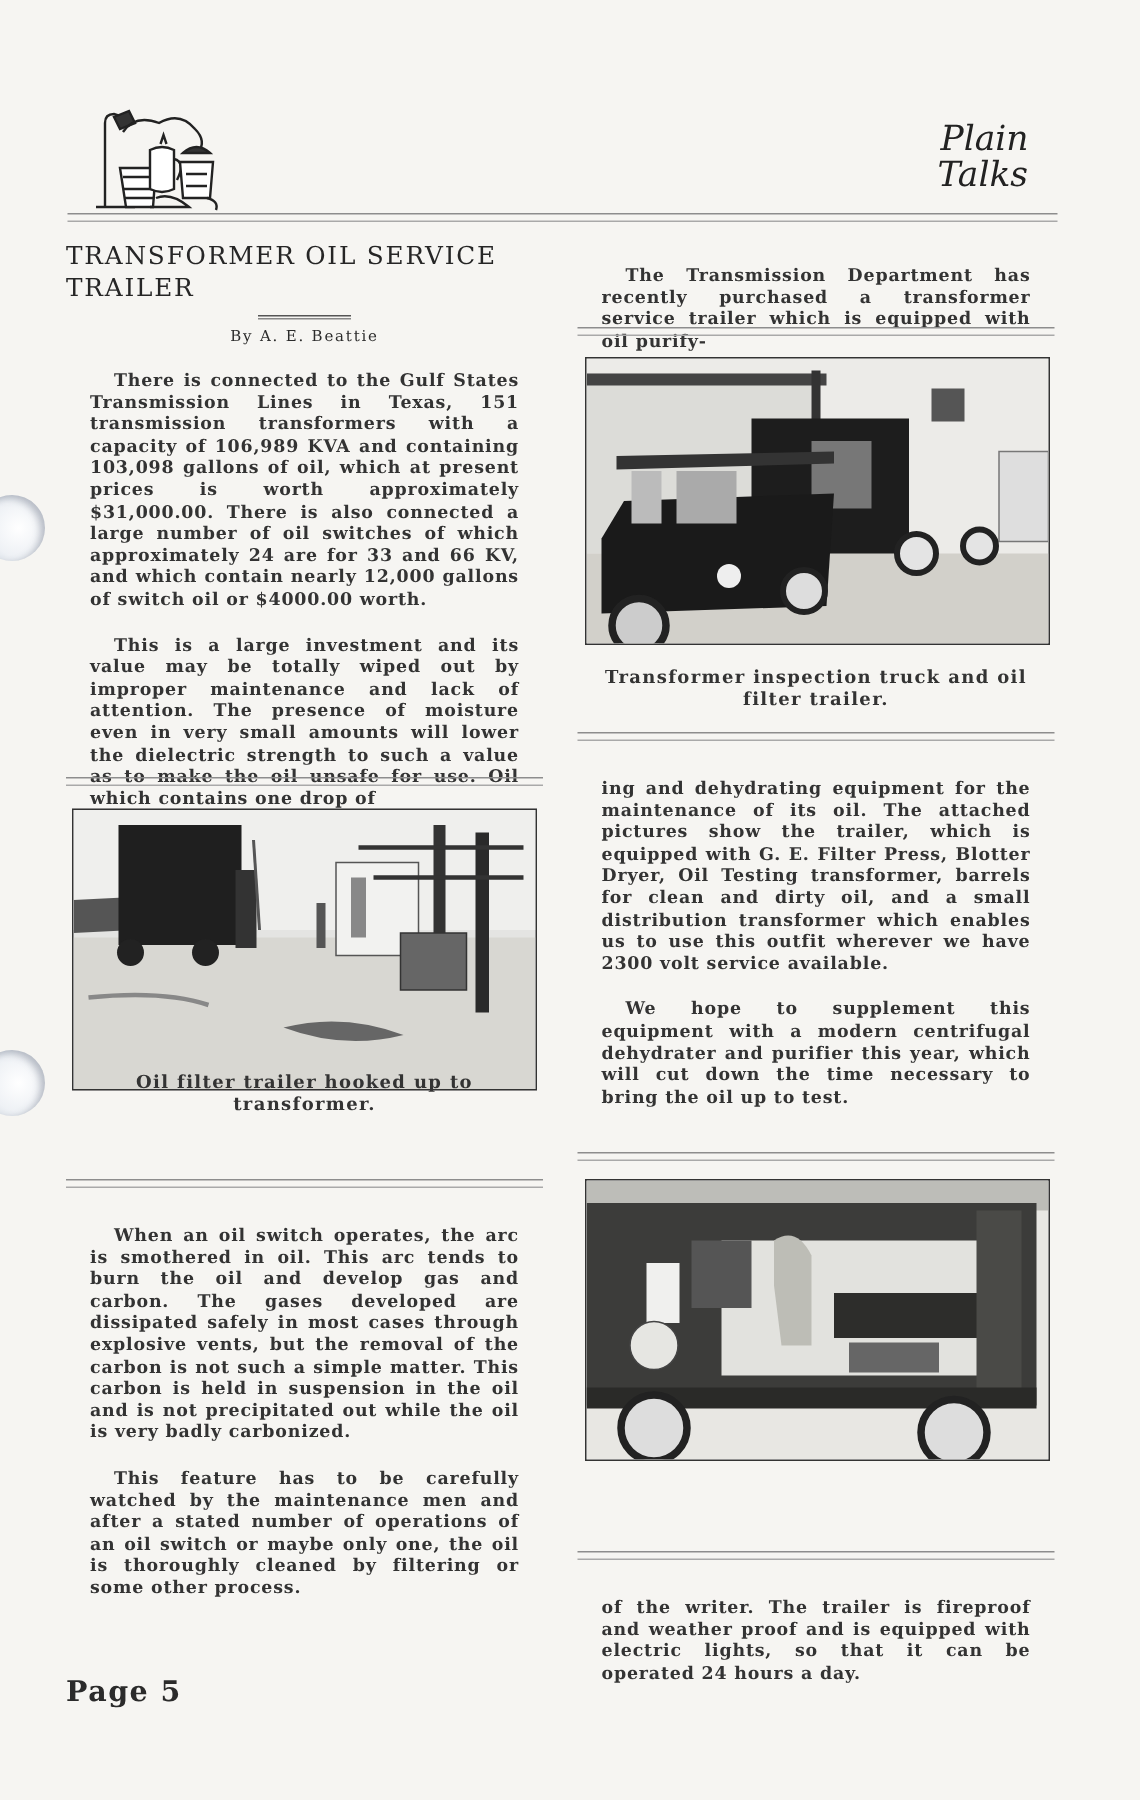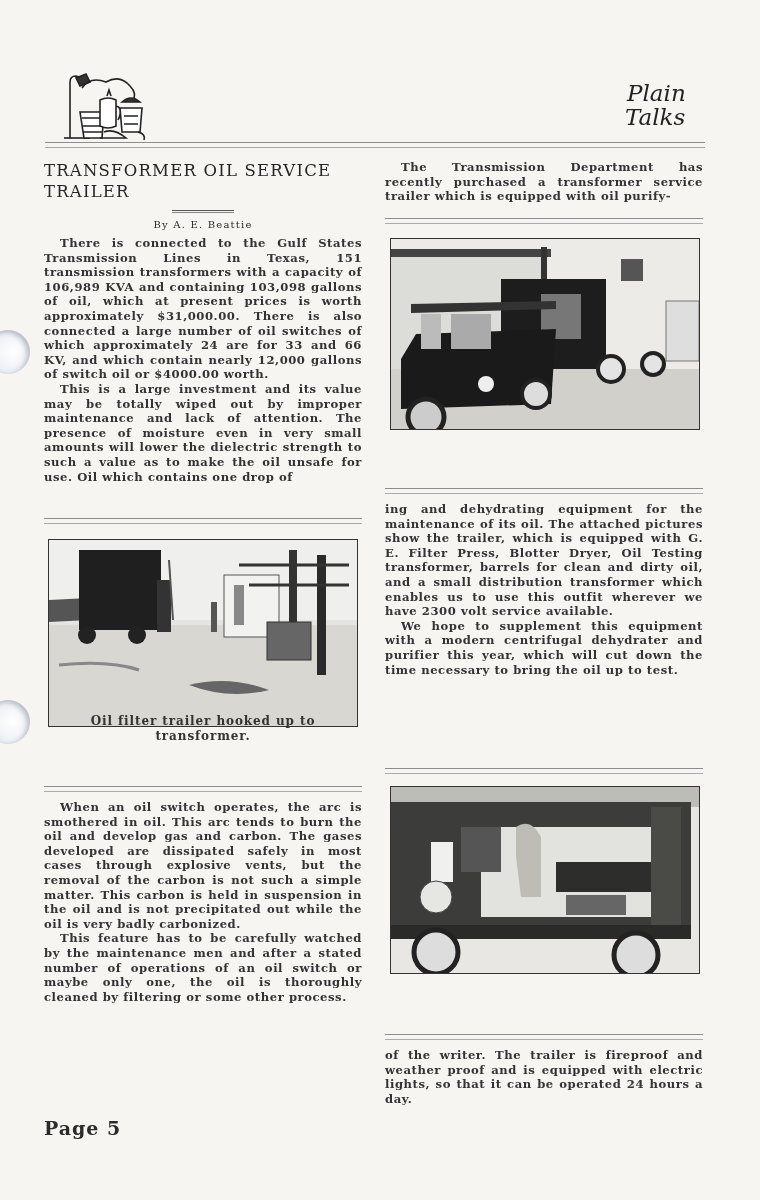--- a/index.html
+++ b/index.html
@@ -20,21 +20,21 @@
     font-family:"DejaVu Serif",serif; color:#222; }
   .logo-right .pl { position:absolute; left:4px; top:0px; font-size:23px; font-style:italic; line-height:26px; }
   .logo-right .tk { position:absolute; left:2px; top:24px; font-size:23px; font-style:italic; line-height:26px; }
   .rule-double { position:absolute; height:4px; border-top:1.5px solid #8d8d8d; border-bottom:1px solid #a9a9a9; }
   .col { position:absolute; width:318px; }
   .col-left { left:44px; }
   .col-right { left:385px; }
   .title { text-align:left; font-size:16.5px; letter-spacing:1.2px; line-height:21px; font-weight:normal; margin:0; color:#262626; }
   .short-rule { width:62px; margin:8px auto 6px; border-top:1.5px solid #555; border-bottom:0.8px solid #888; height:1px; }
   .byline { text-align:center; font-size:10px; letter-spacing:1.2px; margin:4px 0 6px; }
-  p.body { margin:0; font-size:11.6px; line-height:14.6px; text-align:justify; letter-spacing:0.55px; font-weight:bold; color:#333; }
+  p.body { margin:16px; font-size:11.6px; line-height:14.6px; text-align:justify; letter-spacing:0.55px; font-weight:bold; color:#333; }
   p.indent { text-indent:16px; }
   .photo { position:absolute; border:1.5px solid #333; background:#ddd; overflow:hidden; }
   .caption { position:absolute; text-align:center; font-size:12px; line-height:15px; letter-spacing:0.9px; font-weight:bold; color:#333; }
   .pagenum { position:absolute; left:44px; top:1117px; font-size:19px; font-weight:bold; letter-spacing:1px; }
   svg { display:block; }
 </style>
 </head>
 <body>
 
 <div class="page">
@@ -131,20 +131,21 @@
       <path d="M10 120 L10 170 L160 165 L165 90 L25 95 Z" fill="#1a1a1a"></path>
       <rect x="30" y="75" width="20" height="35" fill="#bbb"></rect>
       <rect x="60" y="75" width="40" height="35" fill="#aaa"></rect>
       <circle cx="95" cy="145" r="8" fill="#eee"></circle>
       <circle cx="145" cy="155" r="14" fill="#ddd" stroke="#222" stroke-width="4"></circle>
       <circle cx="35" cy="178" r="18" fill="#ccc" stroke="#222" stroke-width="5"></circle>
       <circle cx="220" cy="130" r="13" fill="#e4e4e4" stroke="#222" stroke-width="4"></circle>
       <circle cx="262" cy="125" r="11" fill="#e4e4e4" stroke="#222" stroke-width="4"></circle>
     </svg>
   </div>
+  <div class="caption" style="left:385px; top:444px; width:318px;">Transformer inspection truck and oil filter trailer.</div>
   <div class="rule-double" style="left:385px; top:488px; width:318px;"></div>
 
   <div class="col col-right" style="top:502px;">
     <p class="body">ing and dehydrating equipment for the maintenance of its oil. The attached pictures show the trailer, which is equipped with G. E. Filter Press, Blotter Dryer, Oil Testing transformer, barrels for clean and dirty oil, and a small distribution transformer which enables us to use this outfit wherever we have 2300 volt service available.</p>
     <p class="body indent">We hope to supplement this equipment with a modern centrifugal dehydrater and purifier this year, which will cut down the time necessary to bring the oil up to test.</p>
   </div>
   <div class="rule-double" style="left:385px; top:768px; width:318px;"></div>
 
   <div class="photo" style="left:390px; top:786px; width:308px; height:186px;">
     <svg width="308" height="186" viewBox="0 0 308 186">

